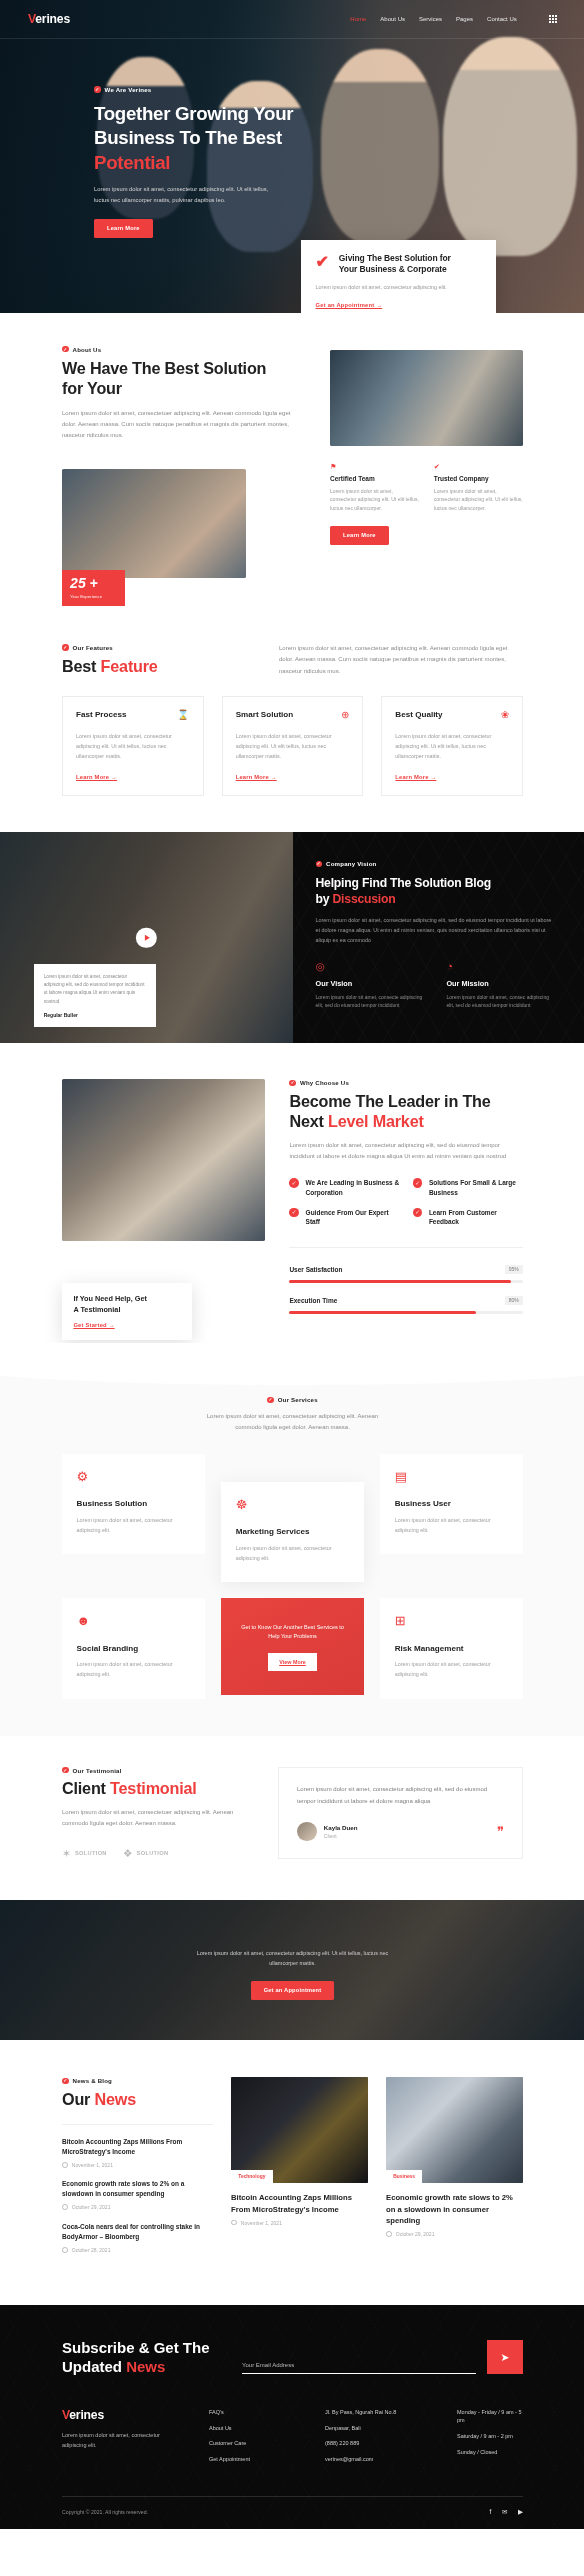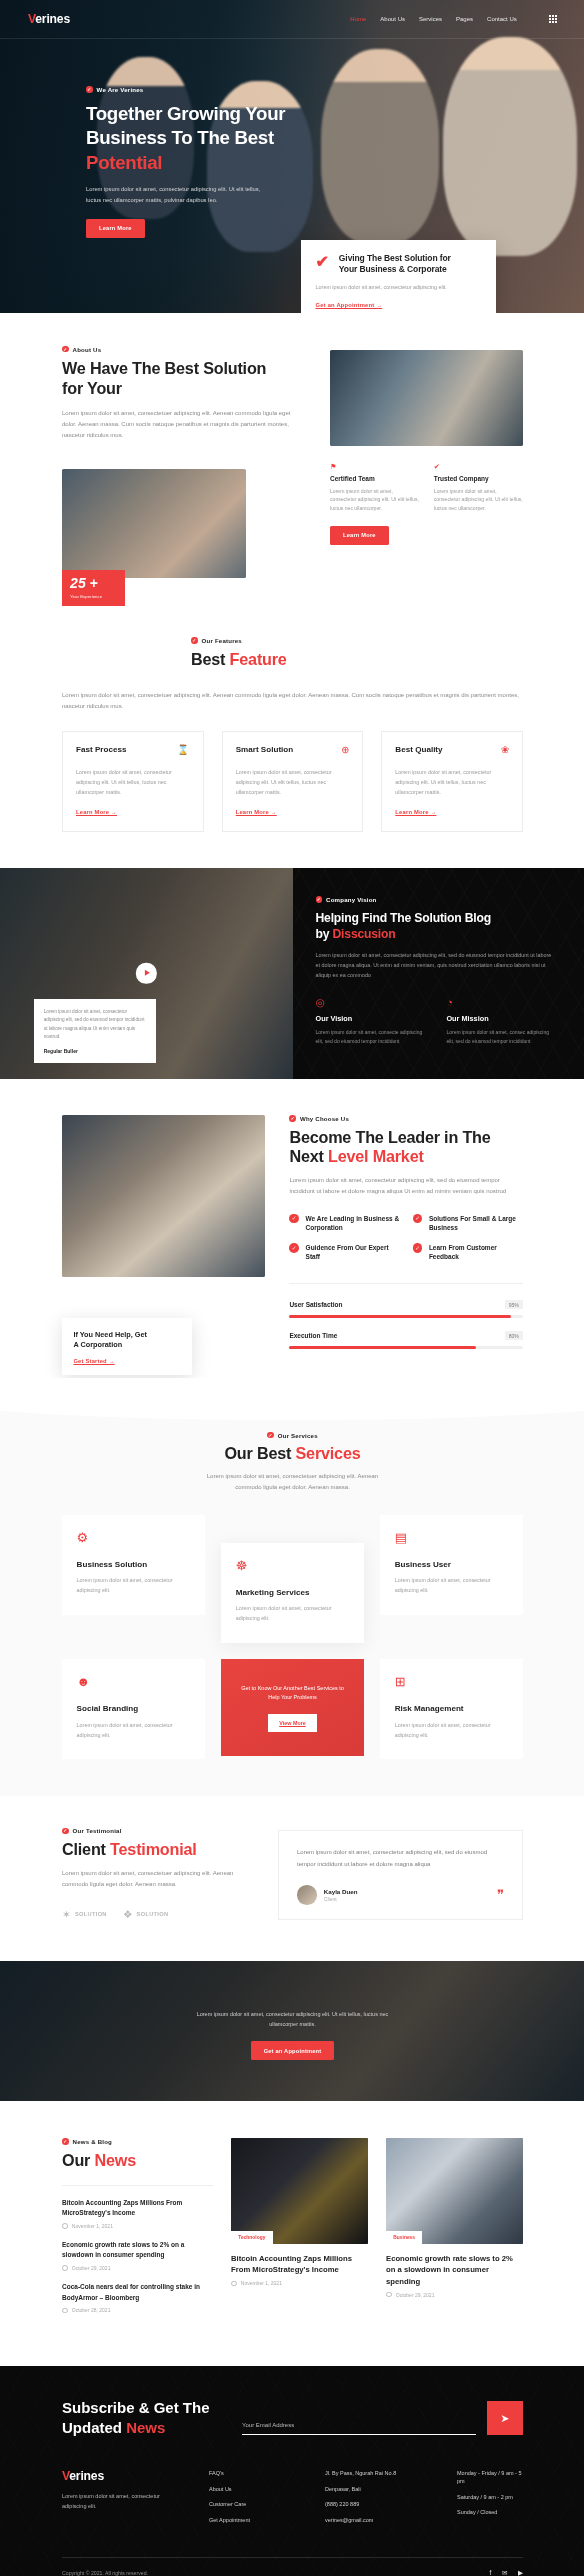--- a/index.html
+++ b/index.html
@@ -37,21 +37,21 @@
   .hero-people{ position:absolute; inset:0; }
   .hp{ position:absolute; border-radius:46% 46% 40% 40%; filter:blur(0.8px); opacity:.92; }
   .topbar { position:relative; z-index:5; height:39px; display:flex; align-items:center;
     padding:0 28px; border-bottom:0.8px solid rgba(255,255,255,.1); }
   .logo { font-size:12.2px; font-weight:bold; color:#fff; letter-spacing:-0.2px; }
   .nav { margin-left:auto; display:flex; gap:14px; align-items:center; }
   .nav a { font-size:6px; color:#e7e7e7; text-decoration:none; font-weight:500; }
   .nav a.active { color:#ef3e3e; }
   .grid-icon { margin-left:18px; display:grid; grid-template-columns:repeat(3,1.9px); gap:1.3px; }
   .grid-icon i { width:1.9px;height:1.9px;background:#fff;display:block; }
-  .hero-inner { position:relative; z-index:4; padding:47px 0 0 86px; max-width:325px; }
+  .hero-inner { position:relative; z-index:4; padding:47px 0 0 86px; max-width:325px;margin-left:8px; }
   .hero-inner .tagline { color:#fff; margin-bottom:9px; }
   .hero-h1 { font-size:18.7px; font-weight:bold; color:#fff; line-height:1.3; letter-spacing:-0.3px; }
   .hero-p { font-size:5.8px; color:#d6d6d6; line-height:1.9; margin:9px 0 13px; max-width:175px; }
   .hero-card { position:absolute; z-index:6; left:301px; top:240px; width:195px; background:#fff;
     padding:13px 14.6px 12.2px; box-shadow:0 4.9px 21px rgba(0,0,0,.18); }
   .hero-card-top { display:flex; gap:9.7px; align-items:flex-start; }
   .check-mark { color:#ef3e3e; font-size:16.2px; line-height:1; font-weight:bold; }
   .hero-card h4 { font-size:8.5px; font-weight:bold; line-height:1.35; letter-spacing:-0.1px; }
   .hero-card p { font-size:5.4px; color:#999; margin:7.3px 0 7.3px; line-height:1.6; }
 
@@ -74,21 +74,21 @@
   .ar-img { width:100%; height:96px;
     background:linear-gradient(120deg,#2b3c4a 0%,#6b7f8c 35%,#b7b0a4 65%,#3e4c56 100%); border-radius:1.6px; }
   .feat-2 { display:flex; gap:14.6px; margin-top:15.4px; }
   .feat-2 .f h5 { font-size:6.5px; font-weight:bold; margin-bottom:4.9px; }
   .feat-2 .f p { font-size:5.1px; color:#9b9b9b; line-height:1.7; }
   .f-ico { color:#ef3e3e; font-size:7.3px; margin-bottom:4.1px; display:block; }
   .about-right .btn-red { margin-top:13px; }
 
   
   .features { padding:23px 62px 36px; background:#fff; }
-  .feat-head { display:flex; gap:14px; align-items:center;flex-direction:column; }
+  .feat-head { display:flex; gap:14px; align-items:flex-end; }
   .feat-head .left { width:203px; }
   .feat-head .left .tagline { margin-bottom:5.7px; }
   .feat-head .right { flex:1; padding-top:6.5px; }
   .feat-cards { display:flex; gap:18px; margin-top:19.5px; }
   .fcard { flex:1; border:0.8px solid #ececec; background:#fff; padding:13px 13px 14.6px; }
   .fcard-top { display:flex; justify-content:space-between; align-items:flex-start; }
   .fcard h4 { font-size:8.1px; font-weight:bold; }
   .fcard .ic { color:#ef3e3e; font-size:9.7px; line-height:1; }
   .fcard p { font-size:5.4px; color:#9b9b9b; line-height:1.85; margin:11.4px 0 9.7px; }
 
@@ -153,21 +153,21 @@
   .svc.mid { margin-top:28px; box-shadow:0 3.2px 18px rgba(0,0,0,.07); }
   .svc .ic { color:#ef3e3e; font-size:13px; line-height:1; display:block; margin-bottom:16.2px; }
   .svc h4 { font-size:8.1px; font-weight:bold; margin-bottom:6.5px; }
   .svc p { font-size:5.4px; color:#a0a0a0; line-height:1.85; }
   .svc-cta { grid-column:2; background:linear-gradient(150deg,#e8433f,#d93b38); color:#fff;
     padding:24.4px 16.2px 19.5px; text-align:center; min-height:97px; }
   .svc-cta p { font-size:5.5px; line-height:1.75; margin-bottom:11.4px; }
   .svc-cta .w { display:inline-block; background:#fff; color:#ef3e3e; font-size:5.4px; font-weight:bold; padding:5.7px 11.4px; }
 
   
-  .testi { padding:31px 62px 41px; background:#fff; display:flex; gap:28px;align-items:flex-end; }
+  .testi { padding:31px 62px 41px; background:#fff; display:flex; gap:28px; }
   .testi-left { width:188px; }
   .testi-left .tagline { margin-bottom:5.7px; }
   .testi-left .lorem { margin-top:8.1px; }
   .brands { display:flex; gap:16.2px; margin-top:18px; align-items:center; }
   .brand { display:flex; gap:4.1px; align-items:center; color:#b9b9b9; }
   .brand .m { font-size:10.6px; }
   .brand .n { font-size:5.7px; font-weight:bold; letter-spacing:0.3px; }
   .testi-card { flex:1; border:0.8px solid #eee; padding:16.2px 18px 14.6px; }
   .testi-card .q { font-size:6px; color:#7f7f7f; line-height:1.95; }
   .testi-foot { display:flex; align-items:center; gap:7.3px; margin-top:14.6px; }
@@ -408,21 +408,21 @@
     </div>
   </div>
 </section>
 
 <section class="why">
   <div class="why-left">
     <div class="why-img"></div>
     <div class="why-card">
       <h5>
         <span>If You Need Help, Get</span><br>
-        <span>A Corporation</span>
+        <span>A Testimonial</span>
       </h5>
       <a href="#" class="learn" style="display:inline-block;margin-top:7.3px;">Get Started  →</a>
     </div>
   </div>
   <div class="why-right">
     <div class="tagline">
       <span class="tick">✓</span>
       <span>Why Choose Us</span>
     </div>
     <h2 class="sec-title">
@@ -470,23 +470,20 @@
     </div>
   </div>
 </section>
 
 <section class="services">
   <div class="svc-head">
     <div class="tagline">
       <span class="tick">✓</span>
       <span>Our Services</span>
     </div>
-    <h2 class="sec-title">
-      <span>Our Best </span><span class="red">Services</span>
-    </h2>
     <p class="lorem">Lorem ipsum dolor sit amet, consectetuer adipiscing elit. Aenean commodo ligula eget dolor. Aenean massa.</p>
   </div>
   <div class="svc-grid">
     <div class="svc">
       <span class="ic">⚙</span>
       <h4>Business Solution</h4>
       <p>Lorem ipsum dolor sit amet, consectetur adipiscing elit.</p>
     </div>
     <div class="svc mid">
       <span class="ic">☸</span>

